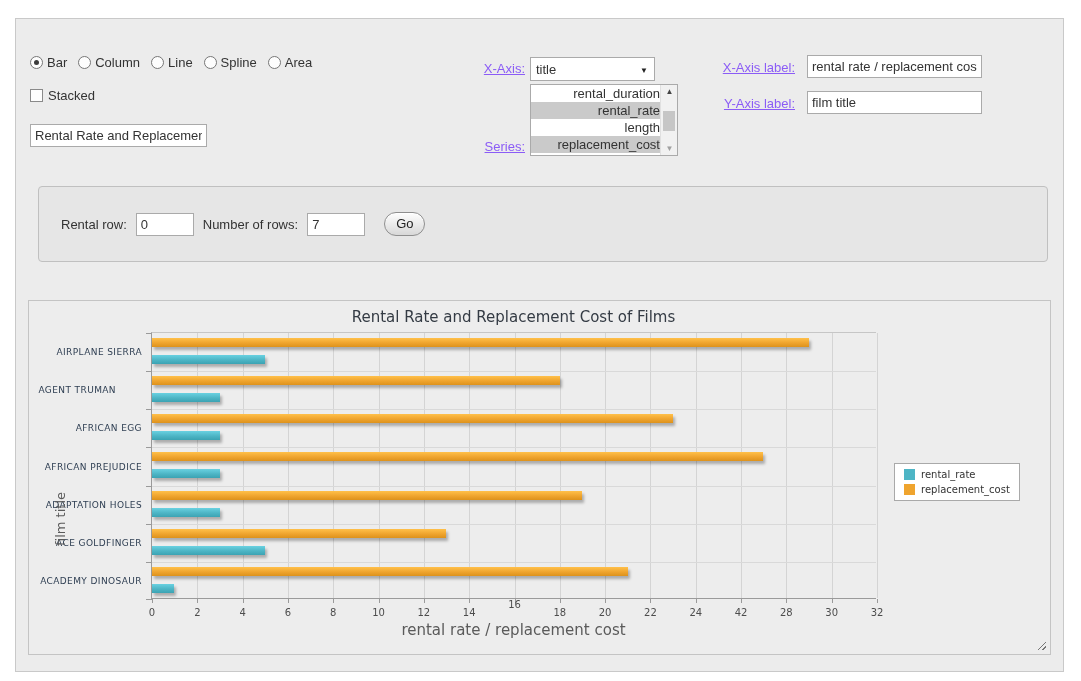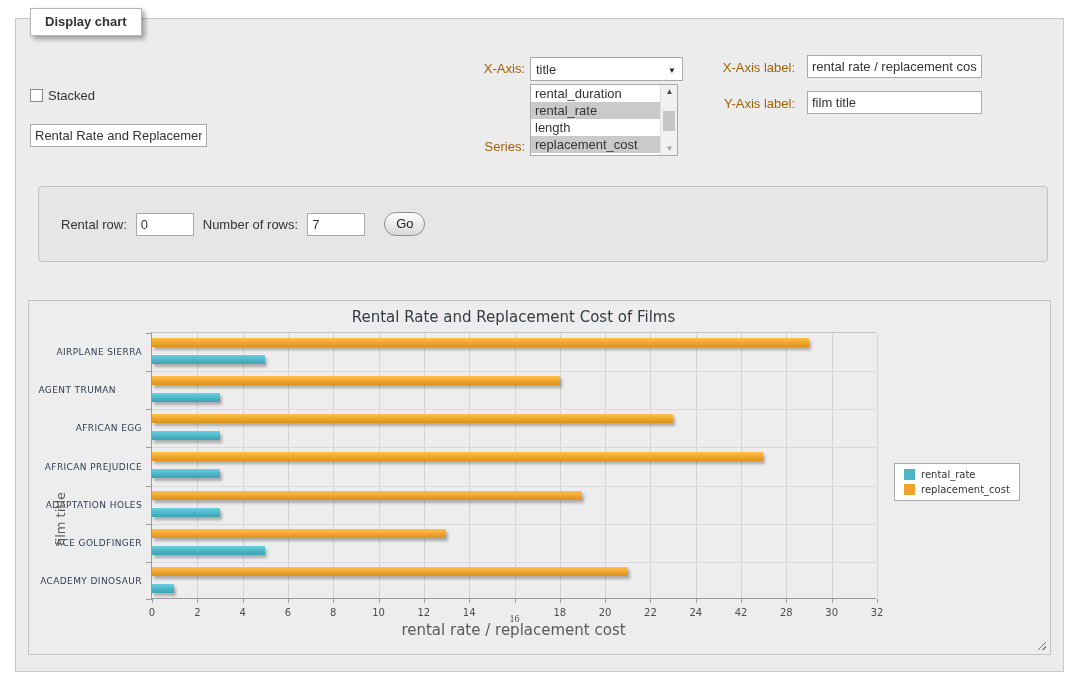--- a/index.html
+++ b/index.html
@@ -21,35 +21,35 @@
     display:inline-block; position:relative; }
   .radio.checked::after { content:""; position:absolute; left:3px; top:3px; width:5px; height:5px;
     border-radius:50%; background:#3b3b3b; }
   .stacked-row { position:absolute; left:30px; top:88px; display:flex; align-items:center; gap:5px; font-size:13px; }
   .checkbox { width:13px; height:13px; border:1px solid #8a8a8a; background:#fdfdfd; display:inline-block; }
 
   input.text { background:#fff; border:1px solid #aaa; font-family:"Liberation Sans",sans-serif;
     font-size:13px; color:#333; padding:2px 4px; height:23px; }
   .title-input { position:absolute; left:30px; top:124px; width:177px; }
 
-  .form-label { position:absolute; font-size:13px; color:#a16207; text-align:right; }
+  .form-label { position:absolute; font-size:13px; color:#8b5cf6; text-align:right;text-decoration:underline; }
   .lbl-xaxis { left:430px; top:61px; width:95px; }
   .lbl-series { left:430px; top:139px; width:95px; }
   .lbl-xlabel { left:705px; top:60px; width:90px; }
   .lbl-ylabel { left:705px; top:96px; width:90px; }
 
   
-  .select-box { position:absolute; left:530px; top:57px; width:153px; height:24px; background:#fff;
+  .select-box { position:absolute; left:530px; top:57px; width:125px; height:24px; background:#fff;
     border:1px solid #aaa; font-size:13px; display:flex; align-items:center; padding-left:5px; }
   .select-box .arrow { position:absolute; right:6px; top:8px; font-size:8px; color:#222; }
 
   
   .listbox { position:absolute; left:530px; top:84px; width:148px; height:72px; background:#fff;
     border:1px solid #aaa; overflow:hidden; }
-  .listbox .opts { position:absolute; left:0; top:0; right:17px; bottom:0; }
+  .listbox .opts { position:absolute; left:0; top:0; right:17px; bottom:0;text-align:right; }
   .opt { height:17px; line-height:17px; font-size:13px; padding-left:4px; white-space:nowrap; }
   .opt.sel { background:#cacaca; }
   .lb-scroll { position:absolute; right:0; top:0; width:17px; bottom:0; background:#f1f1f1;
     border-left:1px solid #e0e0e0; }
   .lb-scroll .up { position:absolute; top:2px; left:0; width:17px; text-align:center; font-size:8px; color:#444; }
   .lb-scroll .down { position:absolute; bottom:2px; left:0; width:17px; text-align:center; font-size:8px; color:#a0a0a0; }
   .lb-scroll .thumb { position:absolute; top:26px; left:2px; width:12px; height:20px; background:#c6c6c6; }
 
   .axis-input { position:absolute; width:175px; }
   .inp-xlabel { left:807px; top:55px; }
@@ -89,22 +89,43 @@
   .legend-swatch { width:11px; height:11px; display:inline-block; }
   .resize-handle { position:absolute; right:4px; bottom:4px; width:11px; height:11px;
     background:repeating-linear-gradient(-45deg, transparent 0 2px, #777 2px 3px);
     clip-path:polygon(100% 0, 100% 100%, 0 100%); }
 </style>
 </head>
 <body>
 
 <div class="page">
   <div class="outer-panel"></div>
-  <div class="legend-tab">Display chart</div>
-
+
+  <div class="type-row">
+      <span class="radio-item">
+        <span class="radio checked"></span>
+        <span>Bar</span>
+      </span>
+      <span class="radio-item">
+        <span class="radio"></span>
+        <span>Column</span>
+      </span>
+      <span class="radio-item">
+        <span class="radio"></span>
+        <span>Line</span>
+      </span>
+      <span class="radio-item">
+        <span class="radio"></span>
+        <span>Spline</span>
+      </span>
+      <span class="radio-item">
+        <span class="radio"></span>
+        <span>Area</span>
+      </span>
+    </div>
 
   <div class="stacked-row">
     <span class="checkbox"></span>
     <span>Stacked</span>
   </div>
 
   <input class="text title-input" value="Rental Rate and Replacement Cost of Films" style="">
 
   <div class="form-label lbl-xaxis">X-Axis:</div>
   <div class="select-box">
@@ -186,21 +207,21 @@
         <div class="xtick-label" style="left: 135.938px; top: 274px;">6</div>
         <div class="xtick" style="left: 181.25px;"></div>
         <div class="xtick-label" style="left: 181.25px; top: 274px;">8</div>
         <div class="xtick" style="left: 226.562px;"></div>
         <div class="xtick-label" style="left: 226.562px; top: 274px;">10</div>
         <div class="xtick" style="left: 271.875px;"></div>
         <div class="xtick-label" style="left: 271.875px; top: 274px;">12</div>
         <div class="xtick" style="left: 317.188px;"></div>
         <div class="xtick-label" style="left: 317.188px; top: 274px;">14</div>
         <div class="xtick" style="left: 362.5px;"></div>
-        <div class="xtick-label" style="left: 362.5px; top: 280px; font-family: Liberation Serif, serif;">16</div>
+        <div class="xtick-label" style="left: 362.5px; top: 266px;">16</div>
         <div class="xtick" style="left: 407.812px;"></div>
         <div class="xtick-label" style="left: 407.812px; top: 274px;">18</div>
         <div class="xtick" style="left: 453.125px;"></div>
         <div class="xtick-label" style="left: 453.125px; top: 274px;">20</div>
         <div class="xtick" style="left: 498.438px;"></div>
         <div class="xtick-label" style="left: 498.438px; top: 274px;">22</div>
         <div class="xtick" style="left: 543.75px;"></div>
         <div class="xtick-label" style="left: 543.75px; top: 274px;">24</div>
         <div class="xtick" style="left: 589.062px;"></div>
         <div class="xtick-label" style="left: 589.062px; top: 274px;">42</div>

